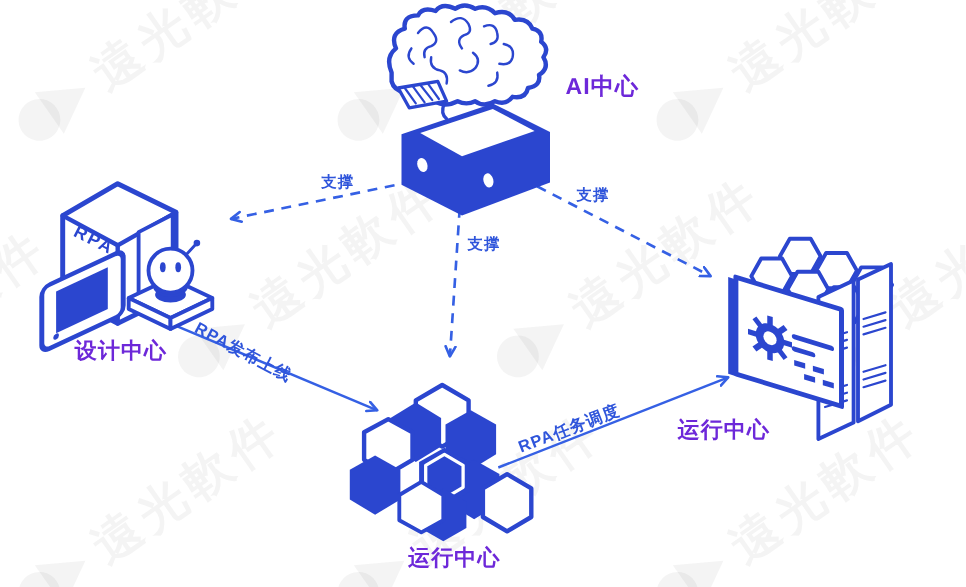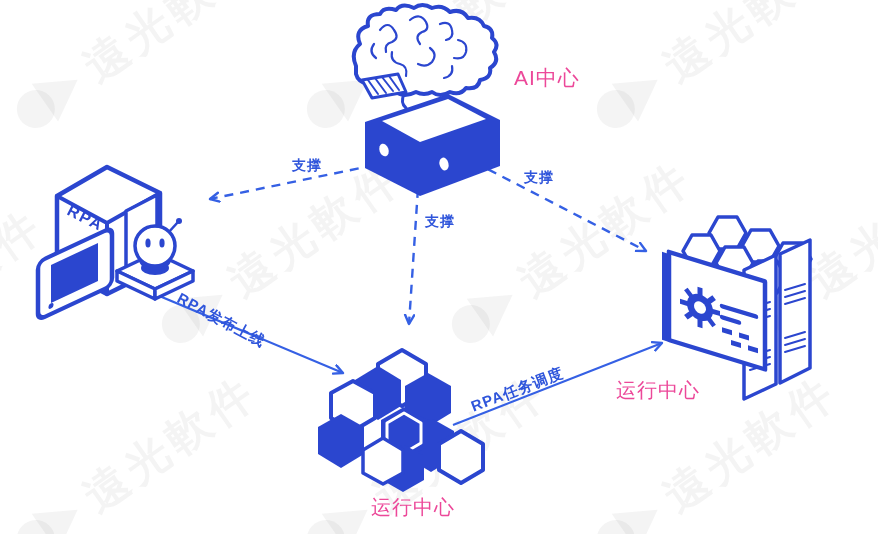--- a/index.html
+++ b/index.html
@@ -15,21 +15,21 @@
     letter-spacing:6px;white-space:nowrap;pointer-events:none;user-select:none;
   }
   .wm-logo{position:relative;width:70px;height:46px;flex:0 0 auto;}
   .wm-circle{position:absolute;left:0;top:4px;width:38px;height:38px;border-radius:50%;
     background:rgba(60,60,60,0.055);}
   .wm-tri{position:absolute;left:30px;top:0;width:0;height:0;
     border-top:23px solid transparent;border-bottom:23px solid transparent;
     border-left:40px solid rgba(60,60,60,0.055);}
   
   .node-label{
-    position:absolute;color:#ec4899;font-weight:normal;font-size:20px;
+    position:absolute;color:#6d28d9;font-weight:bold;font-size:20px;
     letter-spacing:1px;white-space:nowrap;
   }
   .edge-label{
     position:absolute;color:#2f55db;font-weight:bold;font-size:14px;
     white-space:nowrap;letter-spacing:1px;
   }
   .edge-label.rot{font-size:15px;}
   svg.layer{position:absolute;left:0;top:0;}
 </style>
 </head>
@@ -245,20 +245,21 @@
           <rect x="53" y="59" width="10" height="5"></rect>
           <rect x="70" y="59" width="10" height="5"></rect>
           <rect x="62" y="69" width="10" height="5"></rect>
           <rect x="79" y="69" width="10" height="5"></rect>
         </g>
       </g>
     </g>
   </svg>
 
   <div class="node-label" style="left:514px;top:64px;font-size:21px">AI中心</div>
+  <div class="node-label" style="left:68px;top:305px">设计中心</div>
   <div class="node-label" style="left:371px;top:494px">运行中心</div>
   <div class="node-label" style="left:616px;top:377px">运行中心</div>
 
   <div class="edge-label" style="left:292px;top:157px">支撑</div>
   <div class="edge-label" style="left:425px;top:213px">支撑</div>
   <div class="edge-label" style="left:524px;top:169px">支撑</div>
 
   <div class="edge-label rot" style="left:178px;top:288px;transform:rotate(28deg);transform-origin:left center">RPA发布上线</div>
   <div class="edge-label rot" style="left:472px;top:398px;transform:rotate(-21deg);transform-origin:left center">RPA任务调度</div>
 

